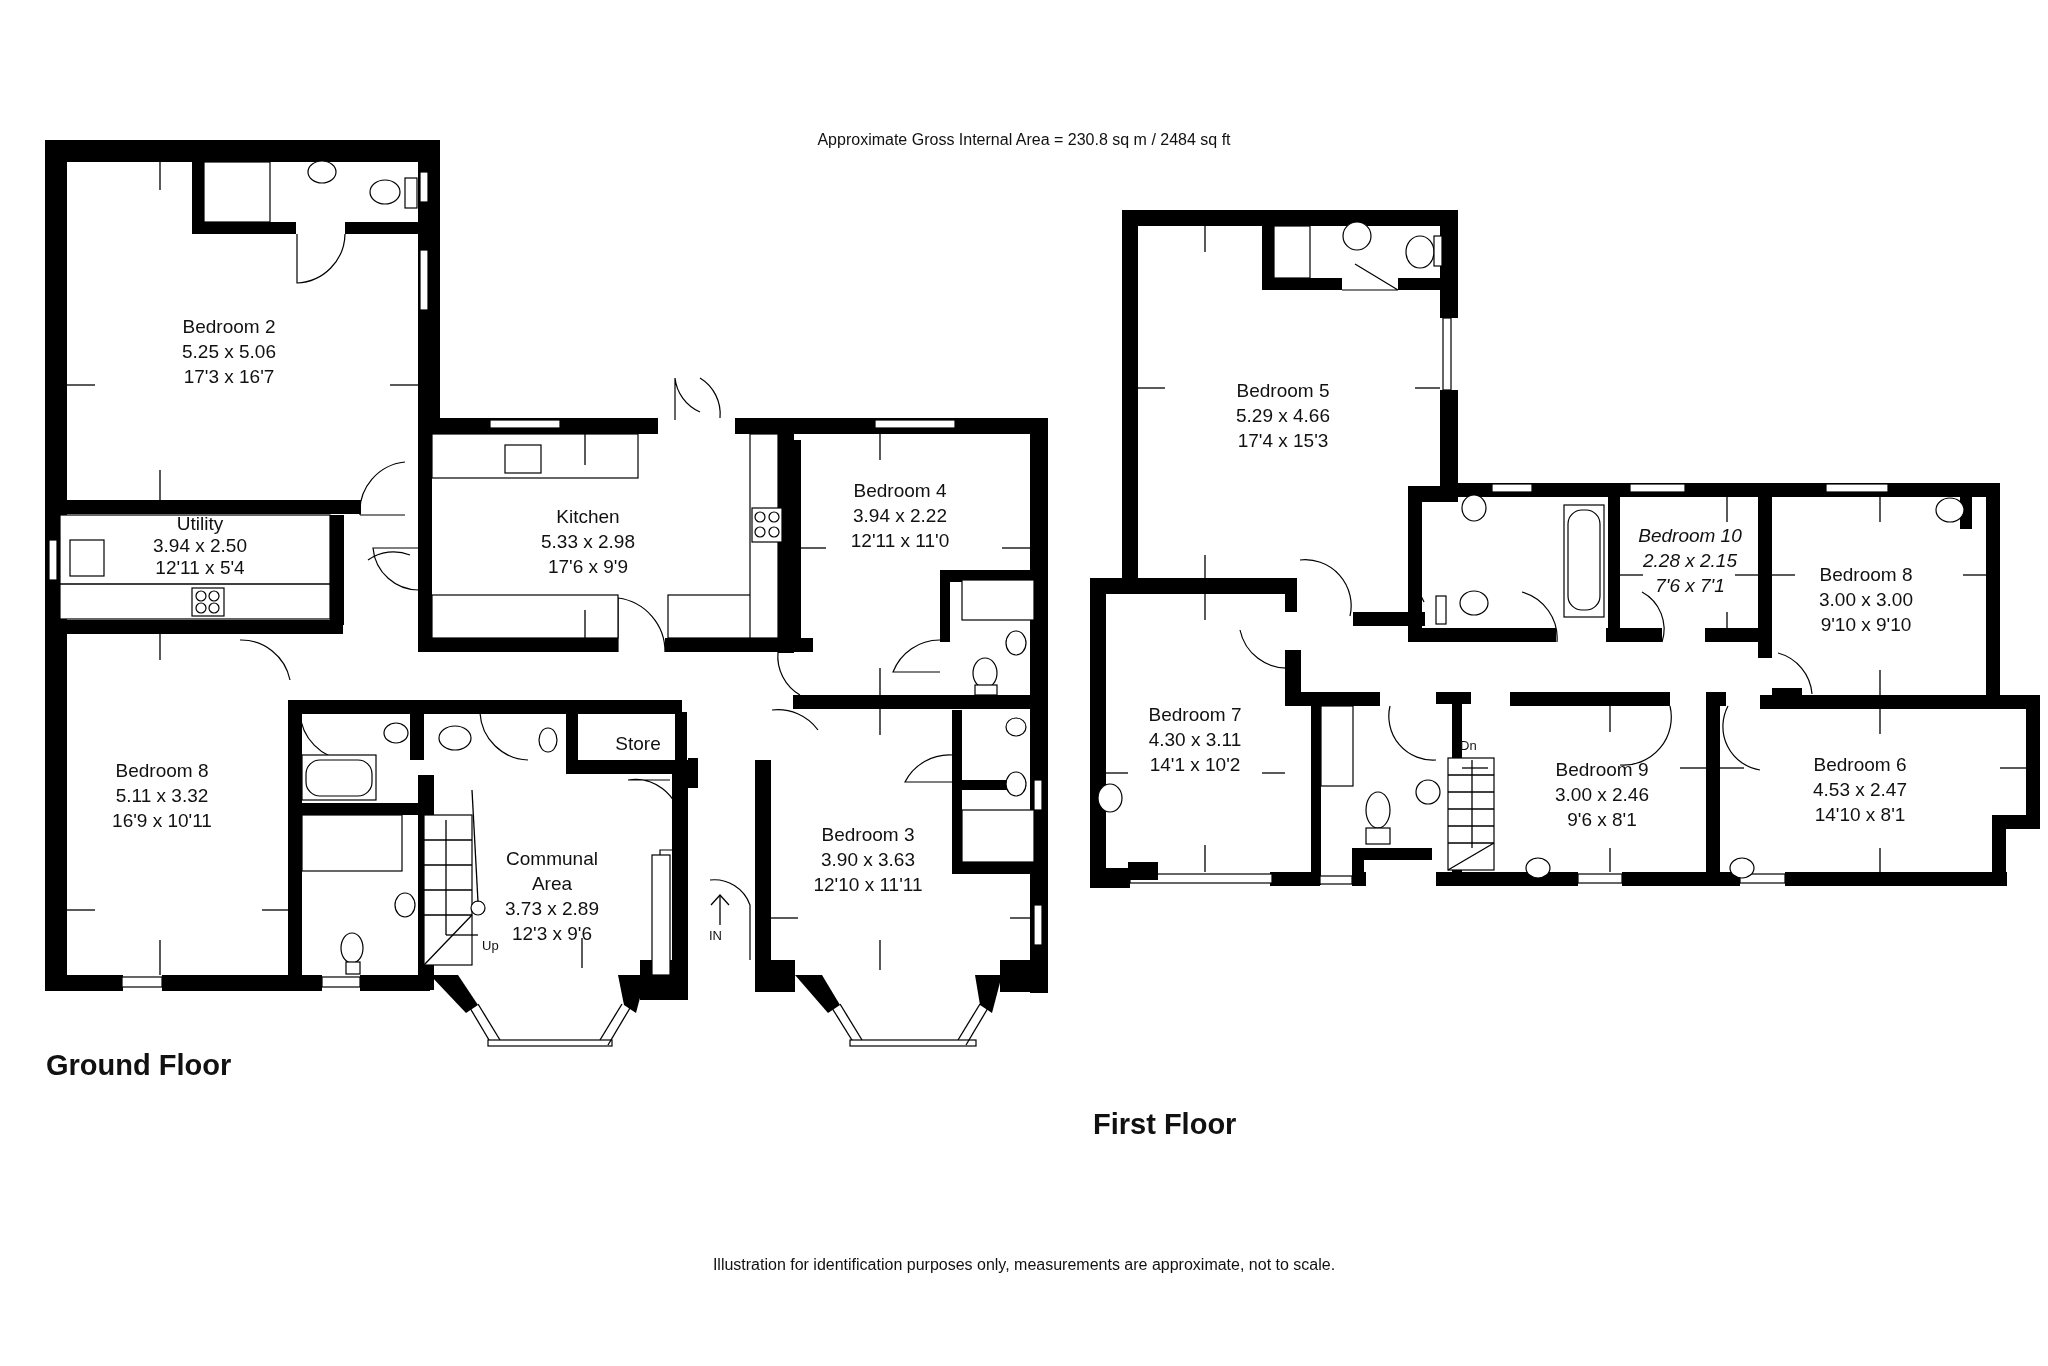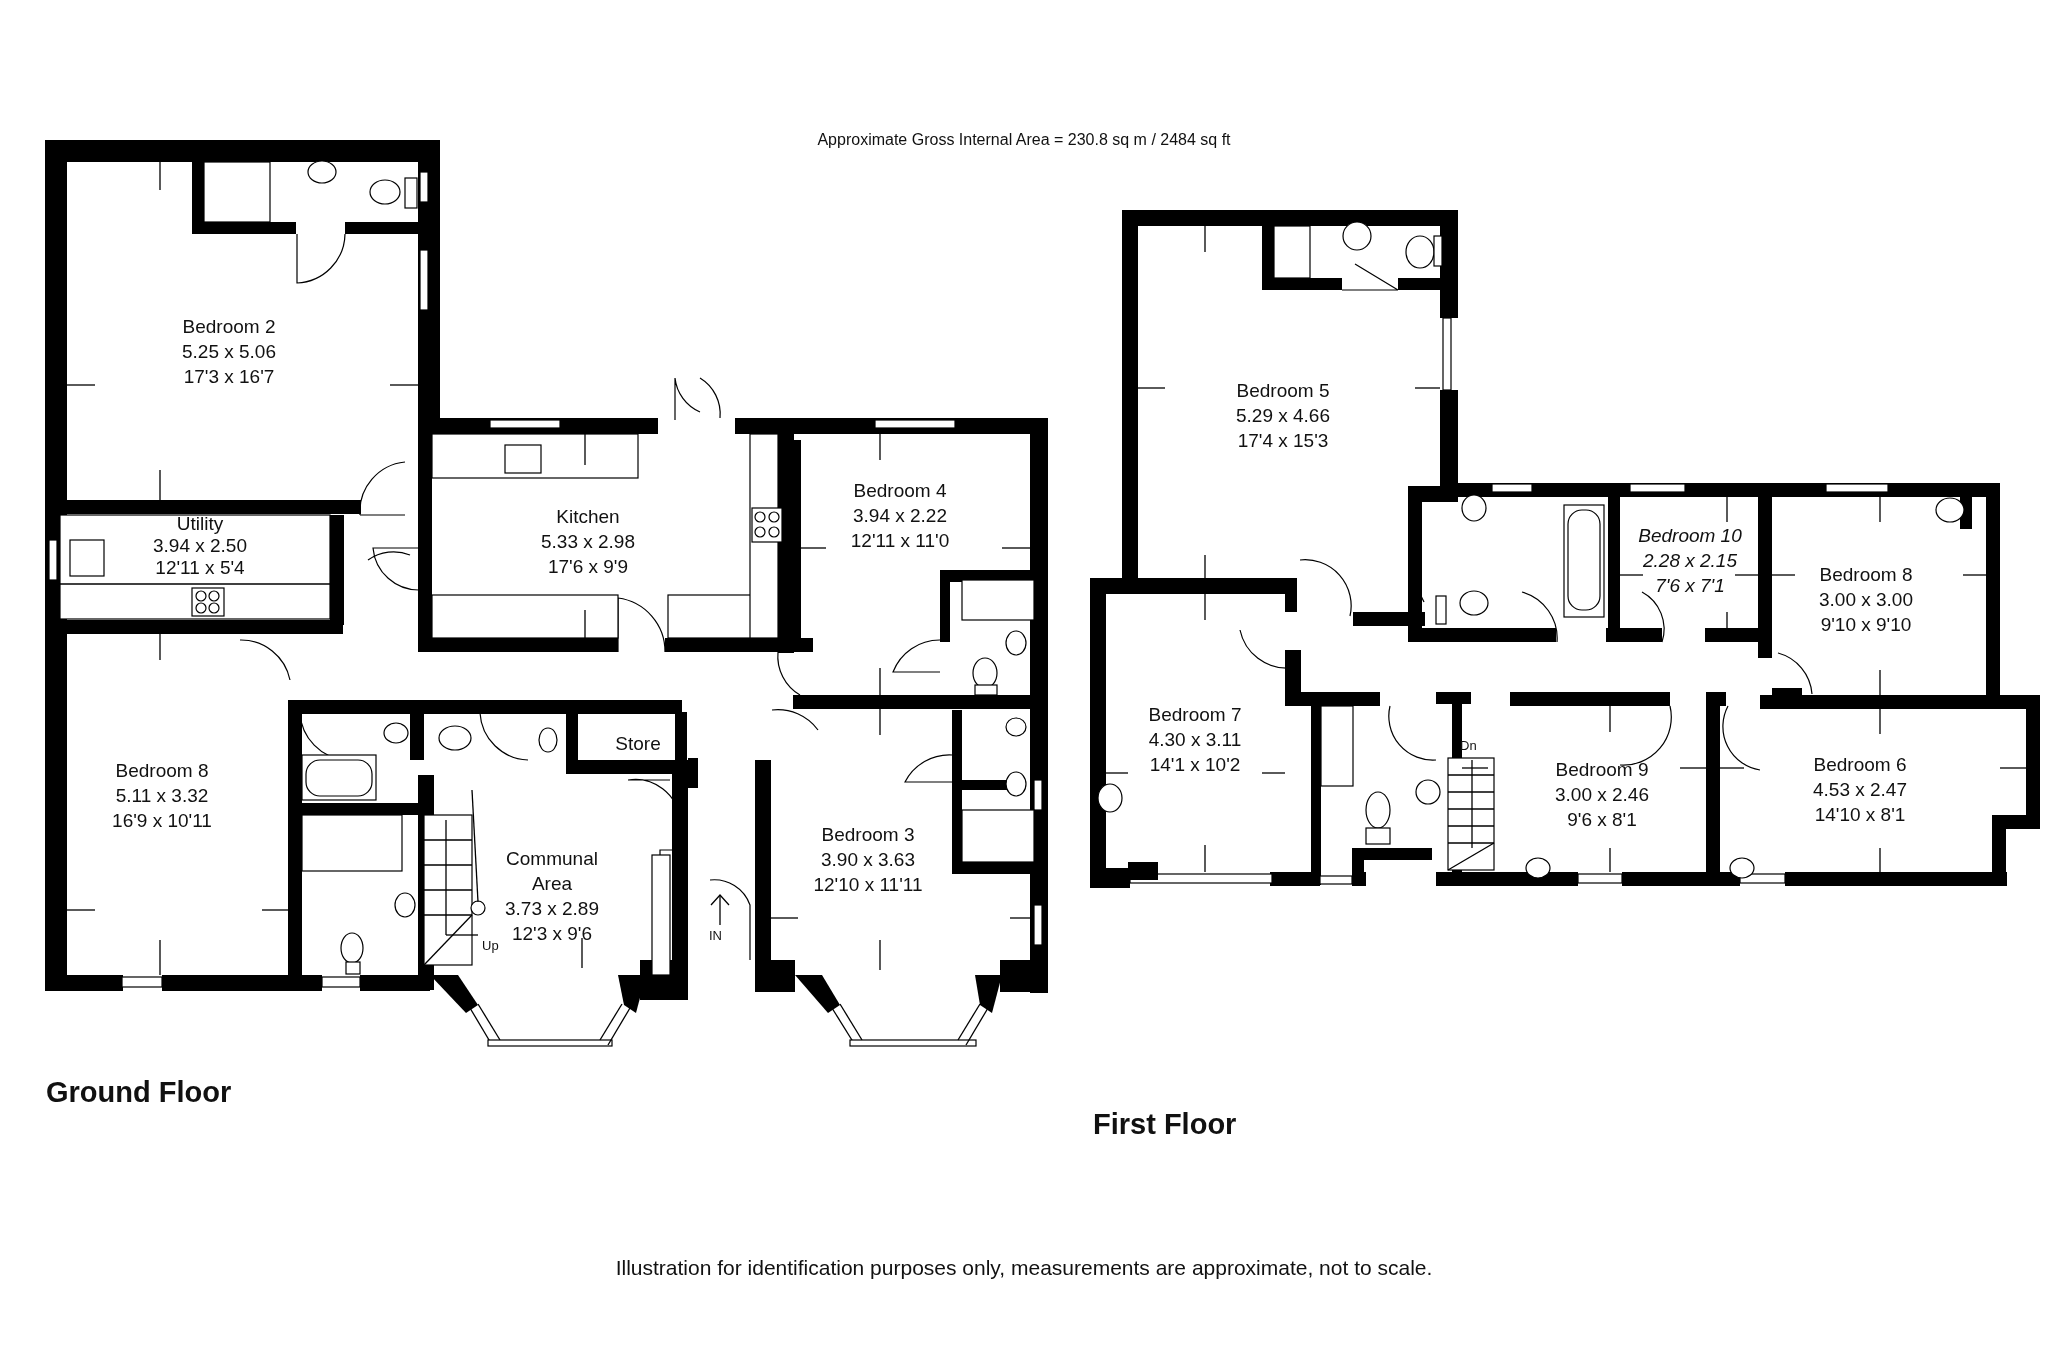--- a/index.html
+++ b/index.html
@@ -9,21 +9,21 @@
   .wall { fill: #000000; }
   .thin { stroke: #000000; stroke-width: 1.3; fill: none; }
   .win { fill: #ffffff; stroke: #000000; stroke-width: 1.2; }
   .door { stroke: #000000; stroke-width: 1.2; fill: none; }
   .fixture { stroke: #000000; stroke-width: 1.2; fill: #ffffff; }
   .arrow { stroke: #000000; stroke-width: 1.3; fill: none; }
   .label { position: absolute; text-align: center; font-size: 19px; line-height: 25px;
            white-space: nowrap; transform: translateX(-50%); }
   .floor-title { position: absolute; font-weight: bold; font-size: 29px; }
   .header-note { position: absolute; font-size: 16px; left: 50%; transform: translateX(-50%); }
-  .footer-note { position: absolute; font-size: 21px; left: 50%; transform: translateX(-50%); }
+  .footer-note { position: absolute; font-size: 16px; left: 50%; transform: translateX(-50%); }
   .small { position: absolute; font-size: 13px; }
 </style>
 </head>
 <body>
 
 <div class="header-note" style="top:131px;">Approximate Gross Internal Area = 230.8 sq m / 2484 sq ft</div>
 
 <svg class="plan" width="2048" height="1366" viewBox="0 0 2048 1366">
 
   <g>
@@ -401,16 +401,16 @@
   <div>3.00 x 2.46</div>
   <div>9'6 x 8'1</div>
 </div>
 <div class="label" style="left:1860px; top:752px;">
   <div>Bedroom 6</div>
   <div>4.53 x 2.47</div>
   <div>14'10 x 8'1</div>
 </div>
 <div class="small" style="left:1460px; top:738px;">Dn</div>
 
-<div class="floor-title" style="left:46px; top:1076px;text-align:right;">Ground Floor</div>
+<div class="floor-title" style="left:46px; top:1049px;text-align:right;">Ground Floor</div>
 <div class="floor-title" style="left:1093px; top:1108px;">First Floor</div>
 
 <div class="footer-note" style="top:1256px;">Illustration for identification purposes only, measurements are approximate, not to scale.</div>
 
 </body></html>

